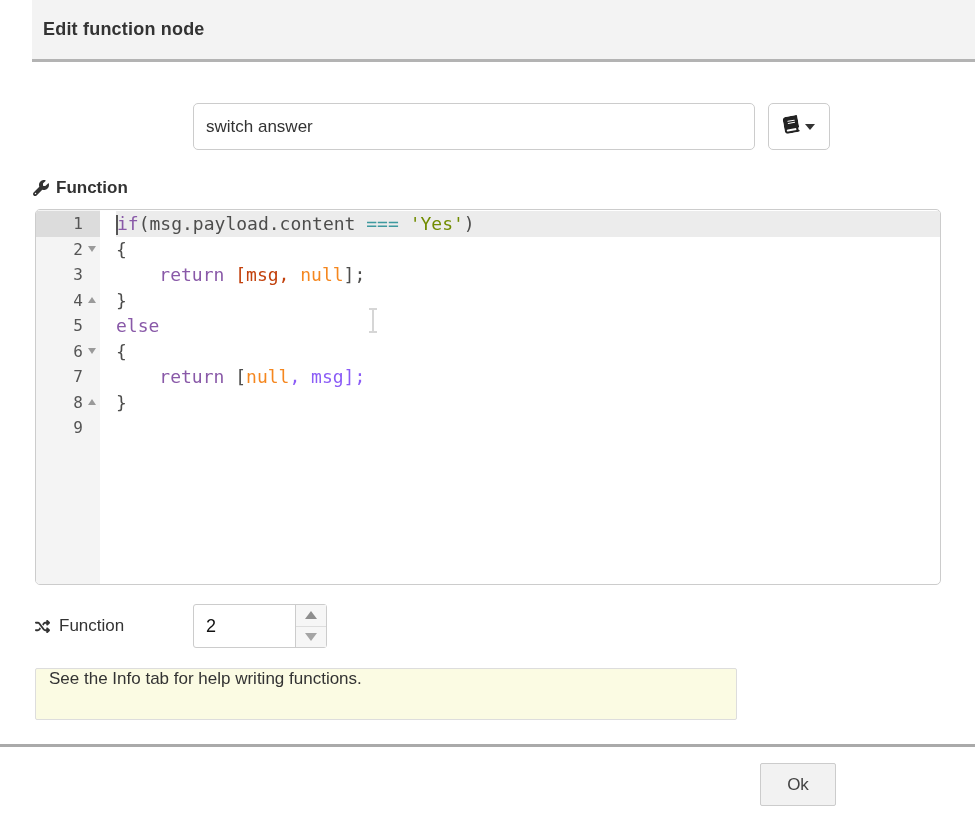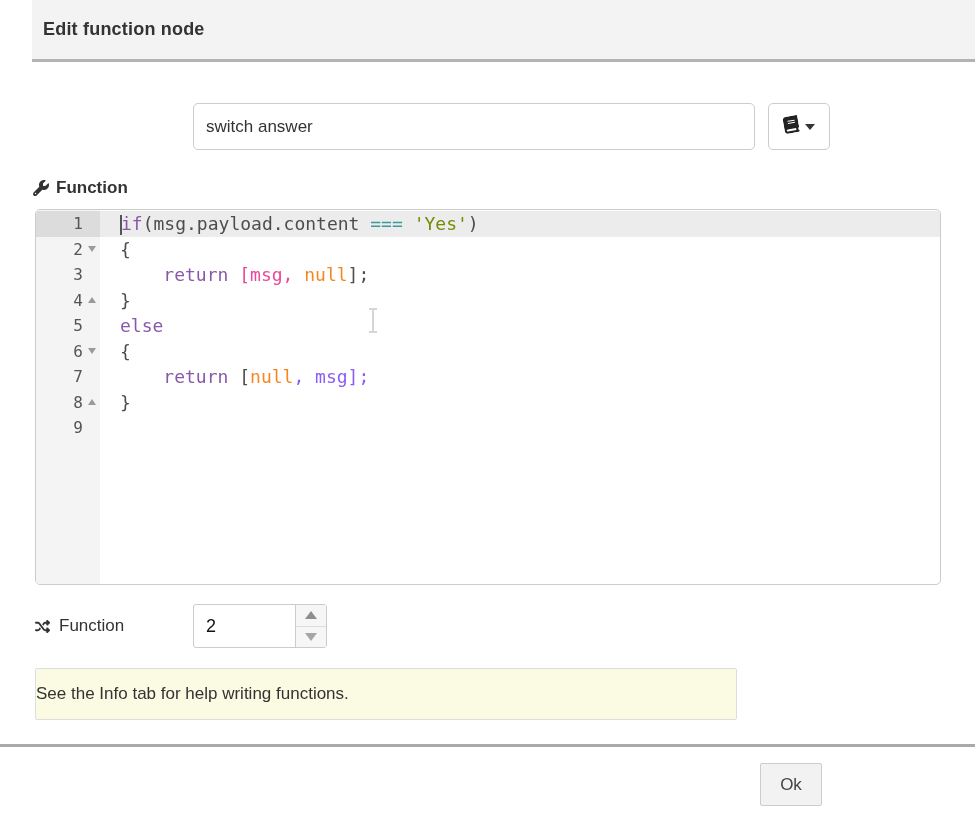--- a/index.html
+++ b/index.html
@@ -35,21 +35,21 @@
   .ed-rows { position:absolute; left:0; top:1px; right:0; }
   .ed-row { display:flex; height:25.5px; line-height:25.5px; }
   .gutter-cell { width:64px; display:flex; flex:none; }
   .gutter-cell .ln { width:47px; text-align:right; font-family:"DejaVu Sans Mono", monospace;
     font-size:16px; color:#555; }
   .gutter-cell .fold { width:17px; display:flex; align-items:center; justify-content:center; }
   .tri { width:0; height:0; display:block; }
   .tri.open { border-left:4px solid transparent; border-right:4px solid transparent; border-top:6px solid #9a9a9a; }
   .tri.close { border-left:4px solid transparent; border-right:4px solid transparent; border-bottom:6px solid #9a9a9a; }
   .code-cell { flex:1; font-family:"DejaVu Sans Mono", monospace; font-size:18px;
-    white-space:pre; padding-left:20px; color:#4d4d4c; }
+    white-space:pre; padding-left:0; color:#4d4d4c;margin-left:16px; }
   .ed-row.active .code-cell { background:#ececec; }
   .ed-row.active .gutter-cell { background:#dcdcdc; }
   .ace-cursor { display:inline-block; width:0; height:20px; border-left:2px solid #555;
     vertical-align:middle; margin-right:-1px; }
   .mouse-ibeam { position:absolute; left:330px; top:97px; }
 
   
   .spinner { position:absolute; left:193px; top:604px; width:134px; height:44px;
     border:1px solid #ccc; border-radius:3px; background:#fff; }
   .spinner input { position:absolute; left:0; top:0; width:102px; height:42px; border:none;
@@ -60,29 +60,29 @@
   .spin-btn { flex:1; border:none; background:#f6f6f6; display:flex; align-items:center;
     justify-content:center; cursor:pointer; padding:0; }
   .spin-btn.up { border-bottom:1px solid #ddd; }
   .arr-up { width:0; height:0; border-left:6px solid transparent; border-right:6px solid transparent;
     border-bottom:8px solid #8e8e8e; }
   .arr-down { width:0; height:0; border-left:6px solid transparent; border-right:6px solid transparent;
     border-top:8px solid #a5a5a5; }
 
   
   .form-tips { position:absolute; left:35px; top:668px; width:702px; height:52px;
-    background:#fbfbe3; border:1px solid #ddd; border-radius:2px; display:flex; align-items:center;
-    font-size:17px; color:#333; }
+    background:#fbfbe3; border:1px solid #ddd; border-radius:2px; display:flex; 
+    padding-left:13px; font-size:17px; color:#333; }
 
   
   .footer-divider { position:absolute; left:0; top:744px; width:975px; height:3px; background:#aaa; }
   .btn { position:absolute; top:763px; height:43px; background:#f2f2f2; border:1px solid #ccc;
     border-radius:2px; font-size:17px; color:#444; font-family:"Liberation Sans", sans-serif;
     cursor:pointer; }
-  .btn-ok { left:760px; width:62px; }
+  .btn-ok { left:760px; width:76px; }
   .btn-cancel { left:840px; width:110px; }
 </style>
 </head>
 <body>
 
 <div class="stage">
 
   <div class="dlg-header">
     <span class="dlg-title">Edit function node</span>
   </div>
@@ -123,21 +123,21 @@
               <span class="tri open"></span>
             </span>
           </div>
           <div class="code-cell"><span style="color: rgb(77, 77, 76);">{</span></div>
         </div>
         <div class="ed-row">
           <div class="gutter-cell">
             <span class="ln">3</span>
             <span class="fold"></span>
           </div>
-          <div class="code-cell"><span style="color: rgb(77, 77, 76);">    </span><span style="color: rgb(137, 89, 168);">return</span><span style="color: #ec4899;"> [msg, </span><span style="color: rgb(245, 135, 31);">null</span><span style="color: rgb(77, 77, 76);">];</span></div>
+          <div class="code-cell"><span style="color: rgb(77, 77, 76);">    </span><span style="color: rgb(137, 89, 168);">return</span><span style="color: #c2410c;"> [msg, </span><span style="color: rgb(245, 135, 31);">null</span><span style="color: rgb(77, 77, 76);">];</span></div>
         </div>
         <div class="ed-row">
           <div class="gutter-cell">
             <span class="ln">4</span>
             <span class="fold">
               <span class="tri close"></span>
             </span>
           </div>
           <div class="code-cell"><span style="color: rgb(77, 77, 76);">}</span></div>
         </div>

